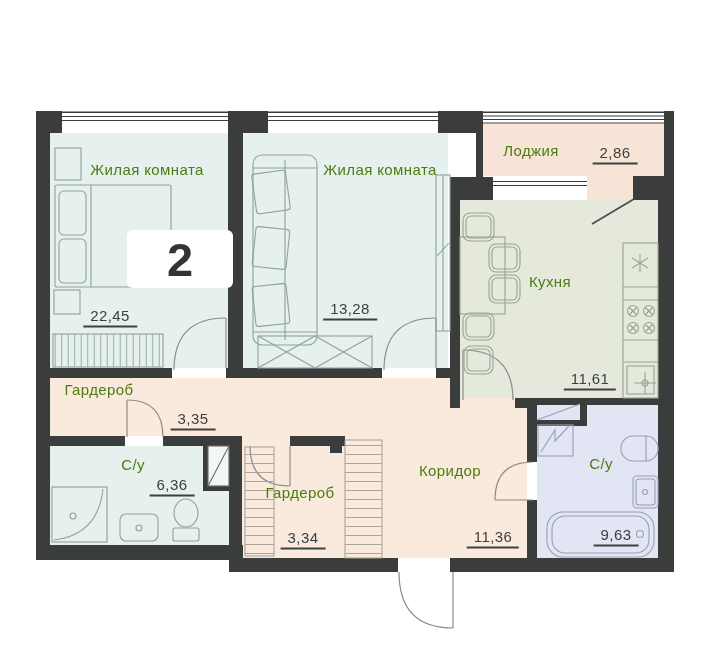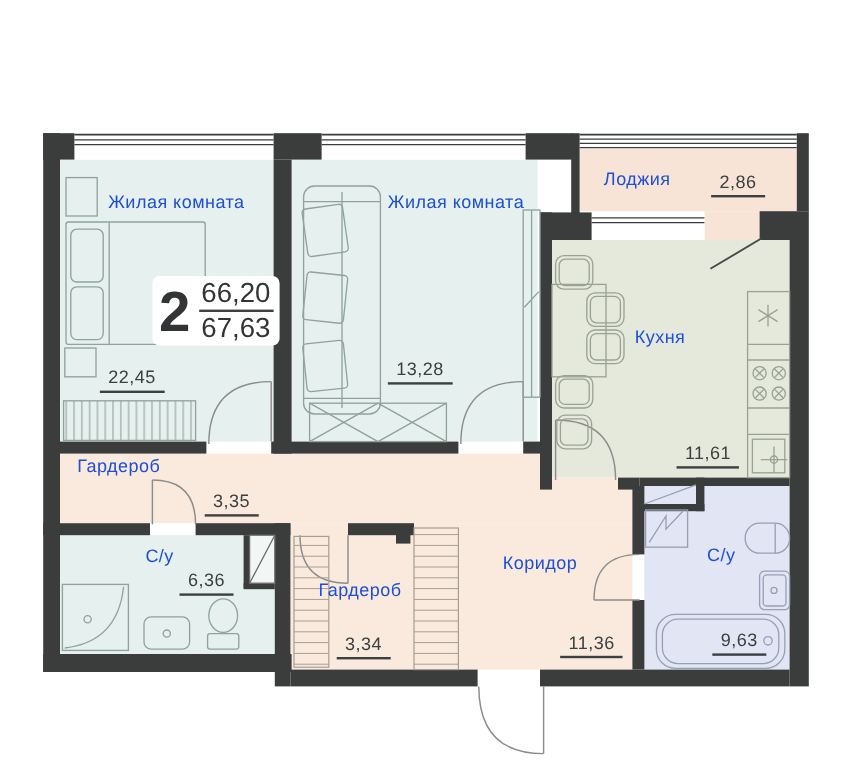--- a/index.html
+++ b/index.html
@@ -1,20 +1,20 @@
 <!DOCTYPE html>
 <html><head>
 <meta charset="utf-8">
 <style>
   html,body{margin:0;padding:0;background:#ffffff;}
   .stage{position:relative;width:709px;height:650px;background:#ffffff;overflow:hidden;
          font-family:"Liberation Sans","DejaVu Sans",sans-serif;}
   .stage svg{position:absolute;left:0;top:0;}
   .lbl{position:absolute;transform:translate(-50%,-50%);white-space:nowrap;
-       font-size:15px;color:#1d4ed8;letter-spacing:.4px;}
+       font-size:15px;color:#4d7c0f;letter-spacing:.4px;}
   .val{position:absolute;transform:translate(-50%,-50%);white-space:nowrap;
        font-size:15px;color:#3c4041;letter-spacing:.4px;text-align:center;
        border-bottom:2px solid #3c4041;padding:0 7px 2px 7px;}
   .plan-card{position:absolute;left:127px;top:230px;width:106px;height:58px;
        background:#ffffff;border-radius:6px;display:flex;align-items:center;
        justify-content:center;gap:7px;}
   .plan-card .num{font-size:47px;font-weight:600;color:#323435;line-height:1;}
   .plan-card .frac{display:flex;flex-direction:column;align-items:center;}
   .plan-card .frac .a{font-size:23px;color:#323435;line-height:1.1;}
   .plan-card .frac .rule{width:62px;height:2px;background:#3c4041;margin:1px 0;}
@@ -273,20 +273,15 @@
   <div class="val" style="left:303px;top:539px">3,34</div>
 
   <div class="lbl" style="left:450px;top:470px">Коридор</div>
   <div class="val" style="left:493px;top:538px">11,36</div>
 
   <div class="lbl" style="left:601px;top:463px">С/у</div>
   <div class="val" style="left:616px;top:536px">9,63</div>
 
   <div class="plan-card">
     <div class="num">2</div>
-    <div class="frac">
-      <div class="a">66,20</div>
-      <div class="rule"></div>
-      <div class="a">67,63</div>
-    </div>
   </div>
 
 </div>
 
 </body></html>

